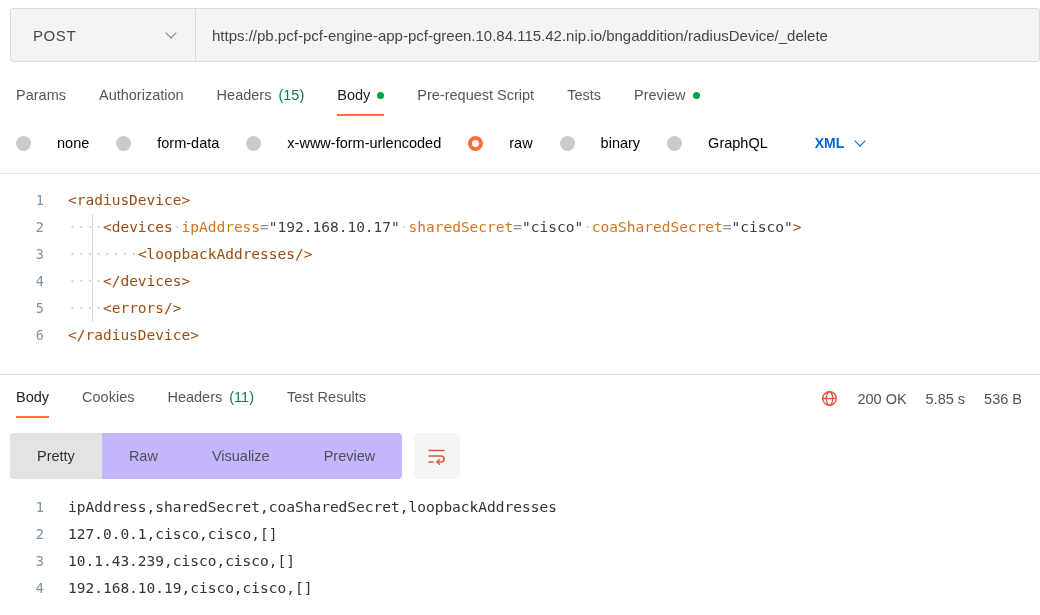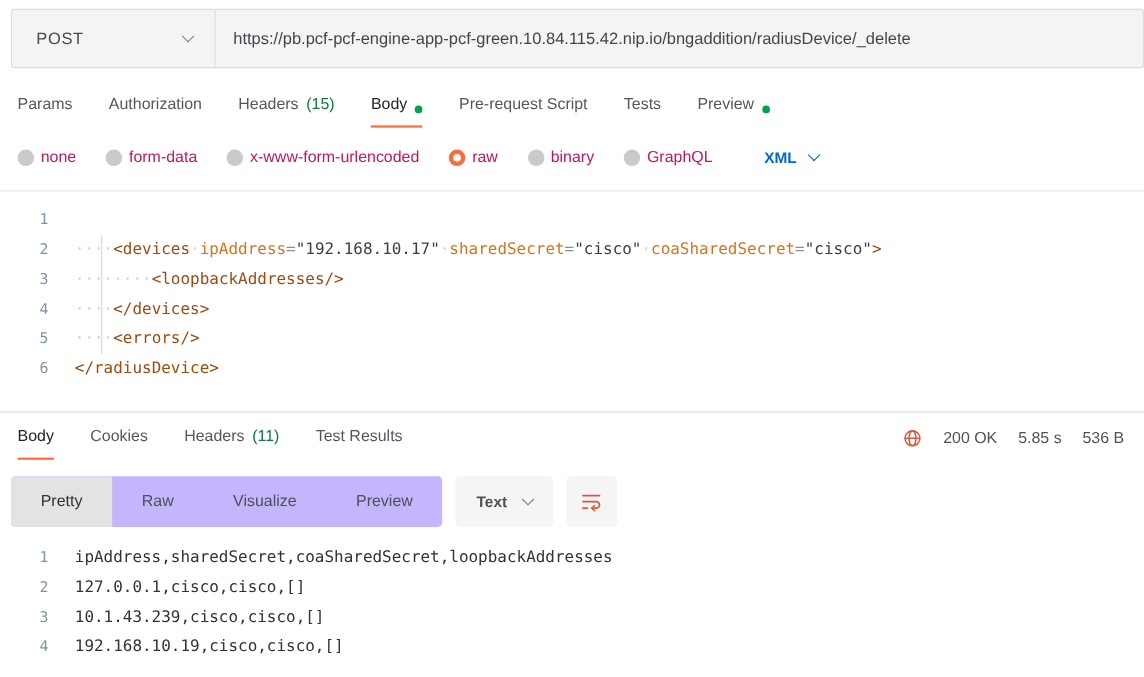--- a/index.html
+++ b/index.html
@@ -14,28 +14,28 @@
   .method-label{font-size:15px;color:#45494e;letter-spacing:.6px}
   .chev{width:8px;height:8px;border-right:1.6px solid #7c8187;border-bottom:1.6px solid #7c8187;
     transform:rotate(45deg);margin-top:-4px}
   .chev.blue{border-color:#0265d2}
   .url{flex:1;display:flex;align-items:center;padding:0 16px;font-size:15px;color:#42464b;
     white-space:nowrap;overflow:hidden}
 
   
   .tabs{display:flex;align-items:flex-end;gap:33px;margin:25px 10px 0 16px}
   .tab{font-size:14.5px;color:#53585e;padding-bottom:11px;cursor:pointer;
-    display:flex;align-items:flex-end;gap:7px;border-bottom:2px solid transparent}
+    display:flex;align-items:center;gap:7px;border-bottom:2px solid transparent}
   .tab.active{color:#202326;border-bottom-color:#ff6c37}
   .cnt{color:#0b7d41}
   .dot{width:7px;height:7px;border-radius:50%;background:#00a24c;display:inline-block}
 
   
   .modes{display:flex;align-items:center;gap:27px;margin:19px 10px 0 16px}
-  .radio{display:flex;align-items:center;gap:6px;font-size:14.5px;color:#be185d;cursor:pointer}
+  .radio{display:flex;align-items:center;gap:26px;font-size:14.5px;color:#000000;cursor:pointer}
   .rdot{width:15px;height:15px;border-radius:50%;background:#c9cacb;flex-shrink:0}
   .radio.sel .rdot{background:#fff;border:4.6px solid #ff6c37}
   .lang{display:flex;align-items:center;gap:12px;margin-left:20px;cursor:pointer}
   .lang-label{font-size:14px;font-weight:bold;color:#0265d2}
 
   .divider{border-top:1px solid #e6e6e6;margin-top:22px}
   .divider.strong{border-top-color:#d9d9d9;margin-top:12px}
 
   
   .editor{position:relative;padding:13px 0 13px 0}
@@ -138,20 +138,21 @@
   </div>
 </div>
 
 <div class="divider"></div>
 
 <div class="editor" id="request-editor">
   <div class="guide"></div>
   <div id="request-code">
       <div class="code-line">
         <span class="ln">1</span>
+        <span class="cd xml">&lt;<span class="tg">radiusDevice</span>&gt;</span>
       </div>
       <div class="code-line">
         <span class="ln">2</span>
         <span class="cd xml"><span class="ws">·</span><span class="ws">·</span><span class="ws">·</span><span class="ws">·</span>&lt;<span class="tg">devices</span><span class="ws">·</span><span class="at">ipAddress</span><span class="pu">=</span><span class="st">"192.168.10.17"</span><span class="ws">·</span><span class="at">sharedSecret</span><span class="pu">=</span><span class="st">"cisco"</span><span class="ws">·</span><span class="at">coaSharedSecret</span><span class="pu">=</span><span class="st">"cisco"</span>&gt;</span>
       </div>
       <div class="code-line">
         <span class="ln">3</span>
         <span class="cd xml"><span class="ws">·</span><span class="ws">·</span><span class="ws">·</span><span class="ws">·</span><span class="ws">·</span><span class="ws">·</span><span class="ws">·</span><span class="ws">·</span>&lt;<span class="tg">loopbackAddresses</span>/&gt;</span>
       </div>
       <div class="code-line">
@@ -209,24 +210,20 @@
       <span>Raw</span>
     </div>
     <div class="view">
       <span>Visualize</span>
     </div>
     <div class="view">
       <span>Preview</span>
     </div>
   </div>
 
-  <div class="format-btn">
-    <span>Text</span>
-    <span class="chev"></span>
-  </div>
 
   <div class="icon-btn">
     <svg width="20" height="18" viewBox="0 0 20 18">
       <g fill="none" stroke="#e0563c" stroke-width="1.6" stroke-linecap="round">
         <line x1="2" y1="3.5" x2="17" y2="3.5"></line>
         <path d="M2 9 h12 a3 3 0 0 1 0 6 h-4"></path>
         <path d="M12.5 12.5 L10 15 L12.5 17.3" stroke-width="1.4"></path>
         <line x1="2" y1="15" x2="6" y2="15"></line>
       </g>
     </svg>

